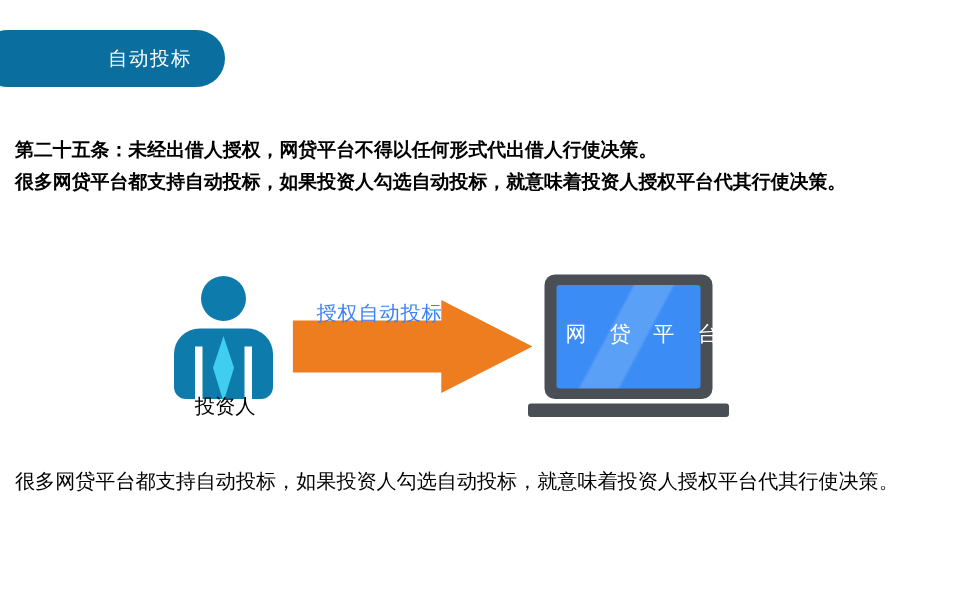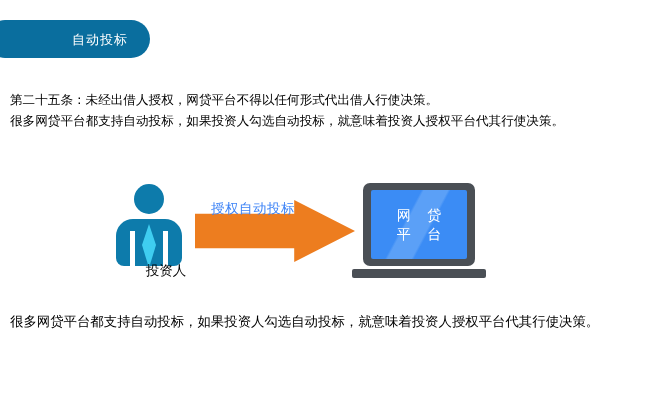--- a/index.html
+++ b/index.html
@@ -42,21 +42,21 @@
   
   .para-top {
     position: absolute;
     left: 10px;
     top: 89px;
     width: 634px;
     font-size: 12.6px;
     line-height: 21px;
     color: #000000;
   }
-  .para-top div { white-space: nowrap; }
+  .para-top div { white-space: nowrap; font-weight: bold; }
 
   .para-bottom {
     position: absolute;
     left: 10px;
     top: 312px;
     width: 634px;
     font-size: 13.4px;
     line-height: 20px;
     color: #000000;
     white-space: nowrap;
@@ -112,21 +112,21 @@
     position: absolute;
     left: 28px;
     top: 40px;
     width: 14px;
     height: 44px;
     background: #3fcdf0;
     clip-path: polygon(50% 0%, 100% 48%, 50% 100%, 0% 48%);
   }
   .person-label {
     position: absolute;
-    left: 114px;
+    left: 98px;
     top: 92px;
     width: 104px;
     text-align: center;
     font-size: 13.5px;
     color: #000000;
     white-space: nowrap;
   }
 
   
   .arrow {
@@ -173,24 +173,24 @@
     box-sizing: border-box;
     padding: 7px 8px;
   }
   .laptop-screen {
     width: 100%;
     height: 100%;
     border-radius: 2px;
     background:
       linear-gradient(118deg, #3b8cf5 0%, #3b8cf5 38%, #5ba0f7 40%, #5ba0f7 58%, #3b8cf5 60%, #3b8cf5 100%);
     display: flex;
-    flex-direction: column;
+    flex-direction: row;
     align-items: center;
-    justify-content: center;
     gap: 3px;
+    font-family: Liberation Serif, serif;
   }
   .laptop-screen-line {
     color: #ffffff;
     font-size: 14px;
     letter-spacing: 6px;
     text-indent: 6px;
     line-height: 1.15;
     white-space: nowrap;
   }
   .laptop-base {

